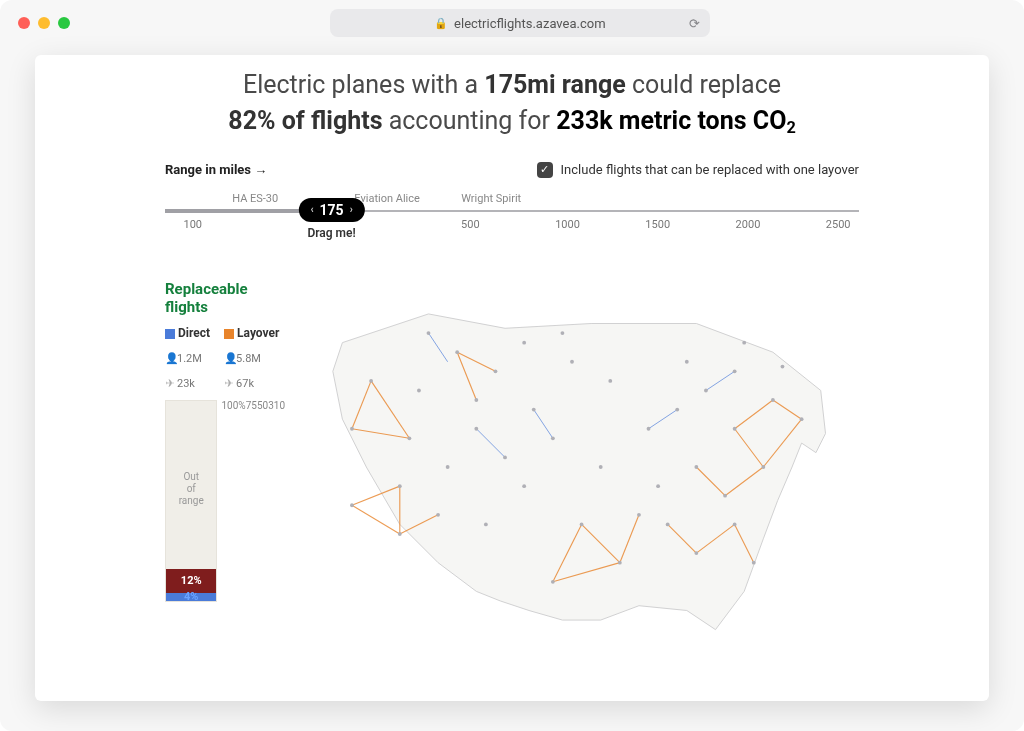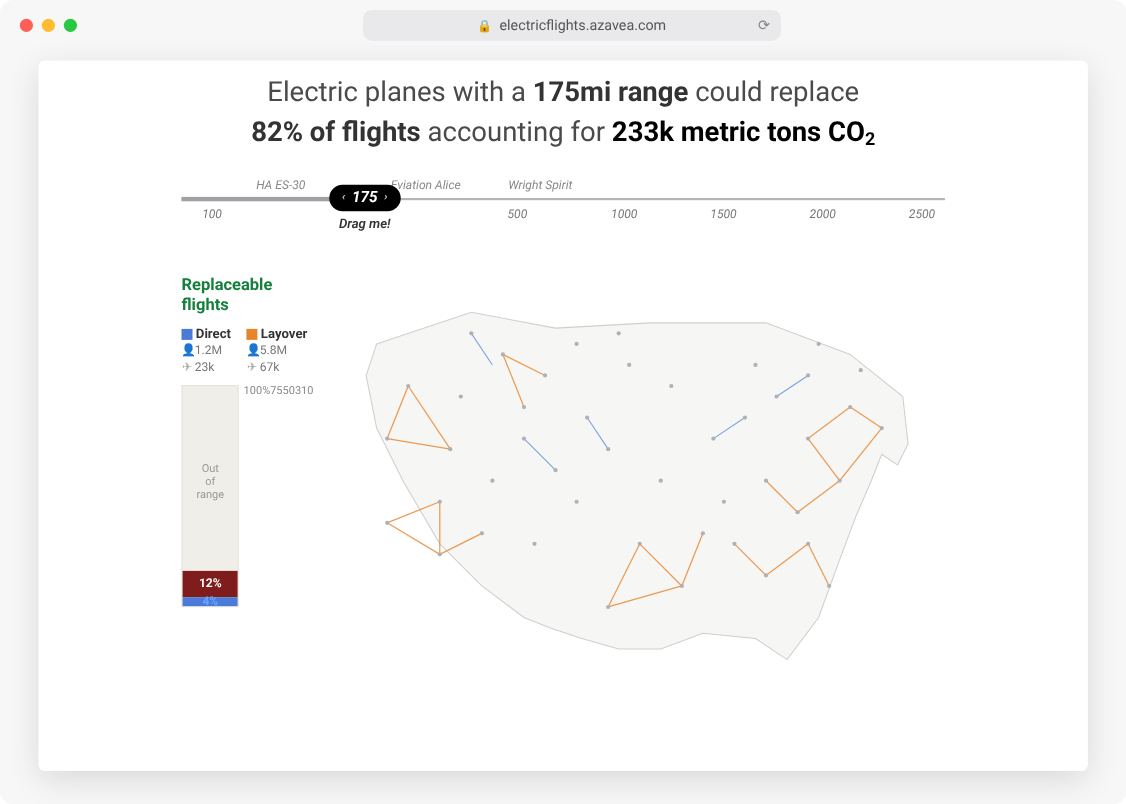--- a/index.html
+++ b/index.html
@@ -16,38 +16,38 @@
   .page{position:absolute;left:35px;right:35px;top:55px;bottom:30px;background:#fff;border-radius:6px;box-shadow:0 8px 30px rgba(0,0,0,0.12);padding:12px 0 0 0;overflow:hidden;}
   .headline{text-align:center;font-size:25px;color:#4a4a4a;line-height:1.45;font-weight:400;}
   .headline b{font-weight:700;color:#333;}
   .headline .co2{color:#000000;font-weight:700;margin-top:15px;}
   .headline sub{font-size:0.65em;vertical-align:baseline;position:relative;bottom:-0.2em;}
   .controls{margin:22px 130px 0 130px;}
   .ctl-row{display:flex;justify-content:space-between;align-items:center;font-size:13px;}
   .ctl-label{font-weight:700;color:#222;}
   .chk{display:flex;align-items:center;gap:8px;font-size:13px;color:#333;}
   .chk .box{width:16px;height:16px;border-radius:4px;background:#444;color:#fff;display:flex;align-items:center;justify-content:center;font-size:11px;}
-  .slider-area{position:relative;margin-top:4px;height:60px;font-style:italic;}
+  .slider-area{position:relative;margin-top:14px;height:60px;}
   .aircraft-row{position:absolute;top:0;left:0;right:0;height:14px;font-size:11px;color:#888;}
   .aircraft-row span{position:absolute;transform:translateX(-50%);}
   .track{position:absolute;top:18px;left:0;right:0;height:2px;background:#b4b4b8;}
   .track .fill{position:absolute;left:0;top:-1px;height:4px;background:#a0a0a5;}
   .tick-row{position:absolute;top:26px;left:0;right:0;height:16px;font-size:11px;color:#777;}
   .tick-row span{position:absolute;transform:translateX(-50%);}
   .thumb{position:absolute;top:6px;transform:translateX(-50%);background:#000;color:#fff;font-weight:700;font-size:14px;padding:4px 12px;border-radius:14px;display:flex;align-items:center;gap:6px;z-index:2;}
   .thumb .chev{font-size:10px;opacity:.8;}
   .dragme{position:absolute;top:34px;transform:translateX(-50%);font-size:12px;font-weight:600;color:#333;}
   .content{display:flex;margin:0 130px 0 130px;}
   .legend{width:120px;flex:0 0 120px;padding-top:28px;}
   .legend h4{margin:0 0 10px 0;font-size:15px;font-weight:700;color:#15803d;}
   .legend-row{display:flex;gap:14px;font-size:12px;margin-bottom:6px;}
   .sw{display:inline-block;width:10px;height:10px;vertical-align:middle;margin-right:3px;}
   .sw.blue{background:#4a7bd9;}
   .sw.orange{background:#e8842b;}
-  .lgd-col{display:flex;flex-direction:column;gap:2px;font-size:11px;color:#777;}
+  .lgd-col{display:flex;flex-direction:column;gap:12px;font-size:11px;color:#777;}
   .lgd-col b{color:#333;font-size:12px;font-weight:700;}
   .ico{display:inline-block;width:10px;text-align:center;color:#aaa;margin-right:2px;}
   .barwrap{margin-top:10px;display:flex;gap:4px;}
   .bar{width:56px;height:200px;background:#f0eee8;position:relative;border:1px solid #e6e3db;display:flex;flex-direction:column;justify-content:flex-end;}
   .bar .seg{width:100%;display:flex;align-items:center;justify-content:center;color:#fff;font-size:11px;font-weight:700;}
   .bar .out{position:absolute;top:44%;left:50%;transform:translate(-50%,-50%);font-size:10px;color:#999;text-align:center;line-height:1.2;}
   .axis{display:flex;justify-content:space-between;font-size:10px;color:#888;height:202px;}
   .map{flex:1;position:relative;height:430px;}
   .map svg{position:absolute;left:0;top:0;width:100%;height:100%;}
 </style>
@@ -69,20 +69,27 @@
   </div>
 
   <div class="page">
 
     <div class="headline">
       <span>Electric planes with a </span><b>175mi range</b><span> could replace</span><br>
       <b>82% of flights</b><span> accounting for </span><span class="co2"><span>233k metric tons CO</span><sub>2</sub></span>
     </div>
 
     <div class="controls">
+      <div class="ctl-row">
+        <span class="ctl-label">Range in miles →</span>
+        <label class="chk">
+          <span class="box">✓</span>
+          <span>Include flights that can be replaced with one layover</span>
+        </label>
+      </div>
 
       <div class="slider-area">
         <div class="aircraft-row" id="ac-row">
             <span style="left: 13%;">HA ES-30</span>
             <span style="left: 32%;">Eviation Alice</span>
             <span style="left: 47%;">Wright Spirit</span>
           </div>
         <div class="track">
           <div class="fill" id="track-fill" style="width: 24%;"></div>
         </div>

